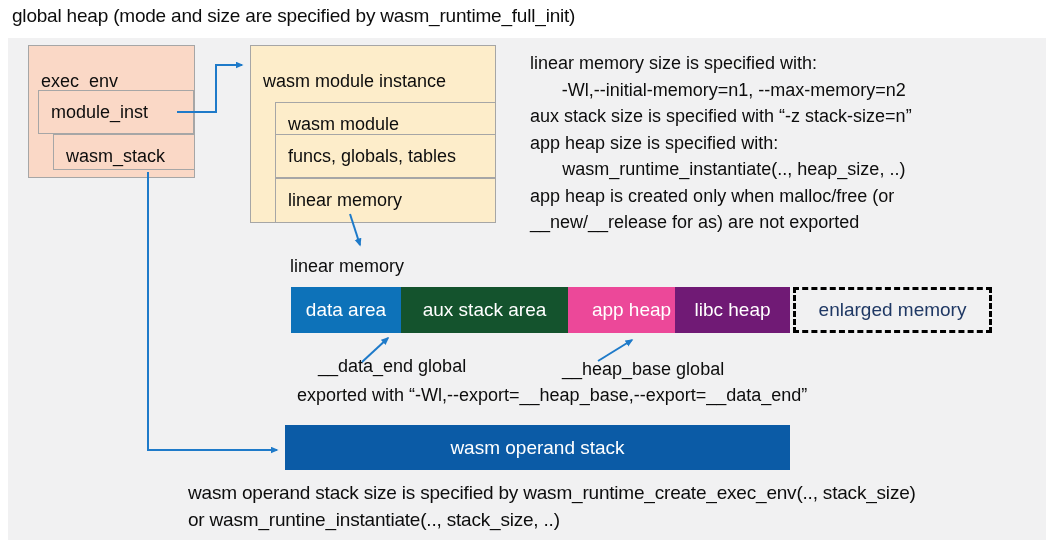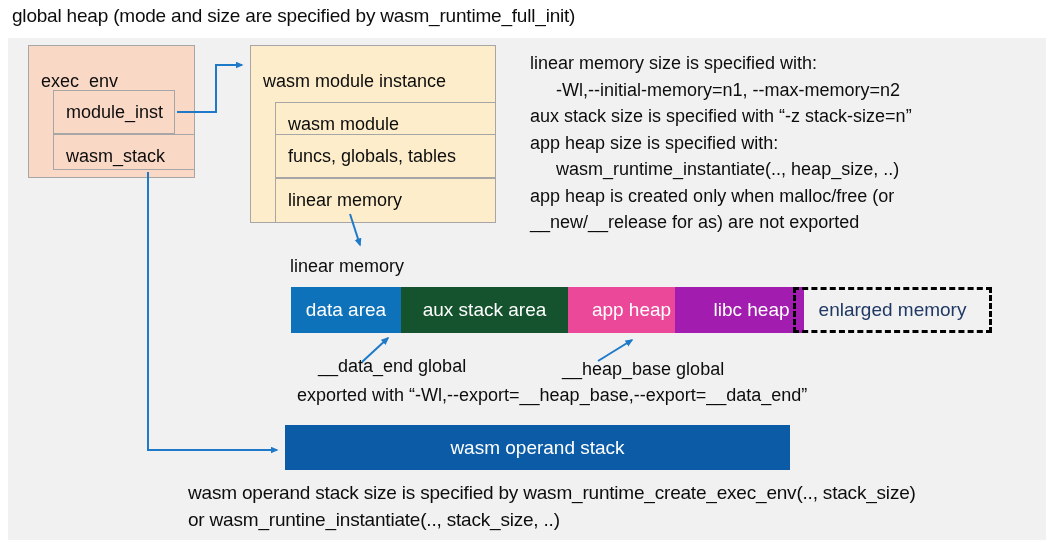--- a/index.html
+++ b/index.html
@@ -10,40 +10,40 @@
   .panel{left:8px;top:38px;width:1038px;height:502px;background:#f1f1f2;}
 
   
   .box{box-sizing:border-box;border:1px solid #a6a6a6;font-size:18px;}
   .salmon{background:#fad8c6;}
   .cream{background:#fdedca;}
   .outer-label{padding:25px 0 0 12px;}
   .inner{line-height:42px;padding-left:12px;white-space:nowrap;overflow:hidden;}
 
   .exec-outer{left:28px;top:45px;width:167px;height:133px;}
-  .exec-mi{left:53px;top:90px;width:122px;height:44px;}
+  .exec-mi{left:38px;top:90px;width:156px;height:44px;}
   .exec-ws{left:53px;top:134px;width:142px;height:36px;}
 
   .inst-outer{left:250px;top:45px;width:246px;height:178px;}
   .inst-r0{left:275px;top:102px;width:221px;height:44px;}
   .inst-r1{left:275px;top:134px;width:221px;height:44px;}
   .inst-r2{left:275px;top:178px;width:221px;height:45px;}
 
   
   .notes{left:530px;top:50px;font-size:18px;line-height:26.5px;white-space:nowrap;}
-  .notes .indent{padding-left:26px;}
+  .notes .indent{padding-left:26px;text-align:center;}
 
   
   .lm-label{left:290px;top:256px;font-size:18px;}
   .bar{left:291px;top:287px;height:46px;display:flex;}
   .seg{color:#ffffff;font-size:19px;display:flex;align-items:center;justify-content:center;white-space:nowrap;}
   .seg-data{width:110px;background:#0d72b9;}
   .seg-aux{width:167px;background:#14532d;}
   .seg-app{width:87px;background:#ec4899;padding-left:20px;}
-  .seg-libc{width:105px;background:#a21caf;padding-left:24px;}
+  .seg-libc{width:115px;background:#701a75;}
   .enlarged{left:793px;top:287px;width:199px;height:46px;box-sizing:border-box;border:3px dashed #000000;
             color:#1f3864;font-size:19px;display:flex;align-items:center;justify-content:center;}
 
   
   .t-dataend{left:318px;top:356px;font-size:18px;}
   .t-heapbase{left:562px;top:359px;font-size:18px;}
   .t-exported{left:297px;top:385px;font-size:18px;white-space:nowrap;}
 
   
   .opstack{left:285px;top:425px;width:505px;height:45px;background:#0b5ba6;color:#ffffff;

